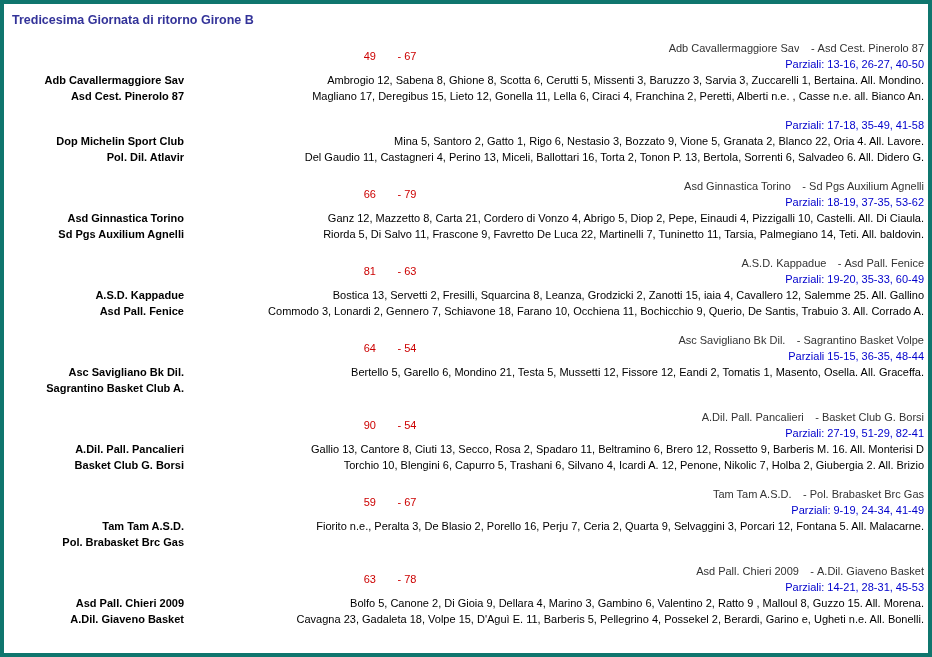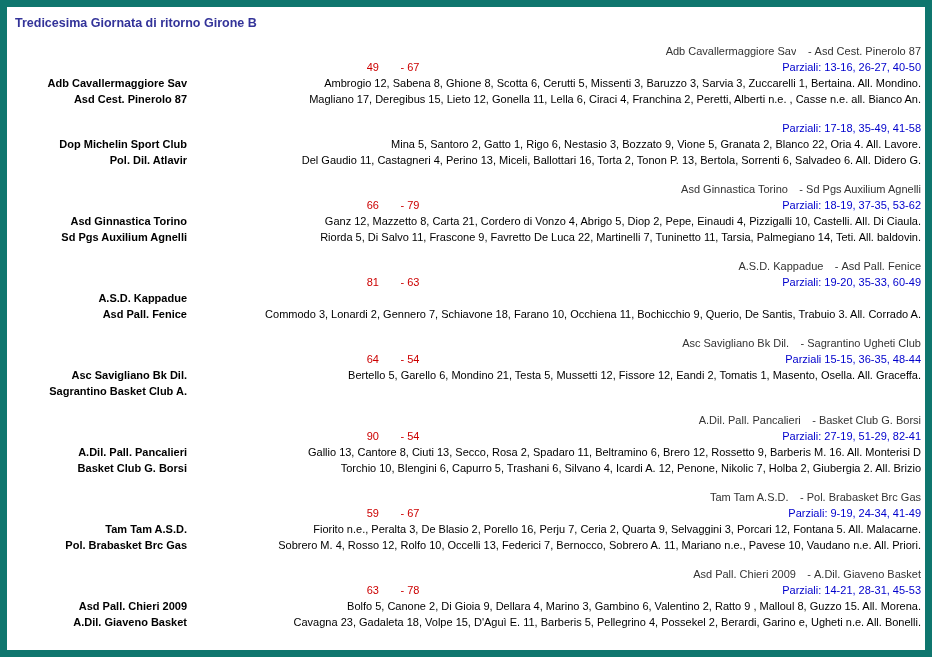--- a/index.html
+++ b/index.html
@@ -5,39 +5,39 @@
   * { margin:0; padding:0; box-sizing:border-box; }
   html,body { background:#ffffff; }
   body {
     width:932px; height:657px;
     font-family:"Liberation Sans", sans-serif;
     font-size:11px; color:#000000;
     overflow:hidden;
   }
   .page {
     width:932px; height:657px;
-    border:7px solid #0f766e;
+    border:4px solid #0f766e;
     background:#ffffff;
     padding:8px 4px 0 8px;
     overflow:hidden;
   }
   .title {
     color:#333399;
     font-size:12.5px;
     font-weight:bold;
     line-height:17px;
     margin-bottom:11px;
   }
   .match { margin-bottom:13px;text-align:right; }
   .row { height:16px; line-height:16px; white-space:nowrap; }
   .matchup { position:relative; color:#333333; }
   .matchup .home { display:inline-block; width:162px; overflow:hidden; vertical-align:top; }
   .matchup .dash { display:inline-block; width:12px; vertical-align:top; }
   .matchup .away { display:inline-block; vertical-align:top; }
-  .matchup .score { position:absolute; left:332px; top:16px; color:#cc0000; }
+  .matchup .score { position:absolute; left:332px; top:8px; color:#cc0000; }
   .score .s-num { display:inline-block; min-width:32px; vertical-align:top; }
   .score .s-num2 { display:inline-block; vertical-align:top; }
   .score .s-dash { display:inline-block; width:22px; vertical-align:top; }
   .partials { color:#0000cc; }
   .roster { display:flex; }
   .roster .rteam { flex:0 0 172px; font-weight:bold; color:#000000; overflow:hidden; }
   .roster .players { flex:1 1 auto; overflow:hidden; color:#000000; }
 </style>
 </head>
 <body>
@@ -108,32 +108,33 @@
       <span class="away">Asd Pall. Fenice</span>
       <span class="score">
         <span class="s-num">81</span>
         <span class="s-dash">-</span>
         <span class="s-num2">63</span>
       </span>
     </div>
     <div class="row partials">Parziali: 19-20, 35-33, 60-49</div>
     <div class="row roster">
       <span class="rteam">A.S.D. Kappadue</span>
+      <span class="players">Bostica 13, Servetti 2, Fresilli, Squarcina 8, Leanza, Grodzicki 2, Zanotti 15, iaia 4, Cavallero 12, Salemme 25. All. Gallino</span>
     </div>
     <div class="row roster">
       <span class="rteam">Asd Pall. Fenice</span>
       <span class="players">Commodo 3, Lonardi 2, Gennero 7, Schiavone 18, Farano 10, Occhiena 11, Bochicchio 9, Querio, De Santis, Trabuio 3. All. Corrado A.</span>
     </div>
   </div>
 
   <div class="match">
     <div class="row matchup">
       <span class="home">Asc Savigliano Bk Dil.</span>
       <span class="dash">-</span>
-      <span class="away">Sagrantino Ugheti Club</span>
+      <span class="away">Sagrantino Basket Volpe</span>
       <span class="score">
         <span class="s-num">64</span>
         <span class="s-dash">-</span>
         <span class="s-num2">54</span>
       </span>
     </div>
     <div class="row partials">Parziali 15-15, 36-35, 48-44</div>
     <div class="row roster">
       <span class="rteam">Asc Savigliano Bk Dil.</span>
       <span class="players">Bertello 5, Garello 6, Mondino 21, Testa 5, Mussetti 12, Fissore 12, Eandi 2, Tomatis 1, Masento, Osella. All. Graceffa.</span>
@@ -176,21 +177,20 @@
         <span class="s-num2">67</span>
       </span>
     </div>
     <div class="row partials">Parziali: 9-19, 24-34, 41-49</div>
     <div class="row roster">
       <span class="rteam">Tam Tam A.S.D.</span>
       <span class="players">Fiorito n.e., Peralta 3, De Blasio 2, Porello 16, Perju 7, Ceria 2, Quarta 9, Selvaggini 3, Porcari 12, Fontana 5. All. Malacarne.</span>
     </div>
     <div class="row roster">
       <span class="rteam">Pol. Brabasket Brc Gas</span>
-      <span class="players">Sobrero M. 4, Rosso 12, Rolfo 10, Occelli 13, Federici 7, Bernocco, Sobrero A. 11, Mariano n.e., Pavese 10, Vaudano n.e. All. Priori.</span>
     </div>
   </div>
 
   <div class="match">
     <div class="row matchup">
       <span class="home">Asd Pall. Chieri 2009</span>
       <span class="dash">-</span>
       <span class="away">A.Dil. Giaveno Basket</span>
       <span class="score">
         <span class="s-num">63</span>

